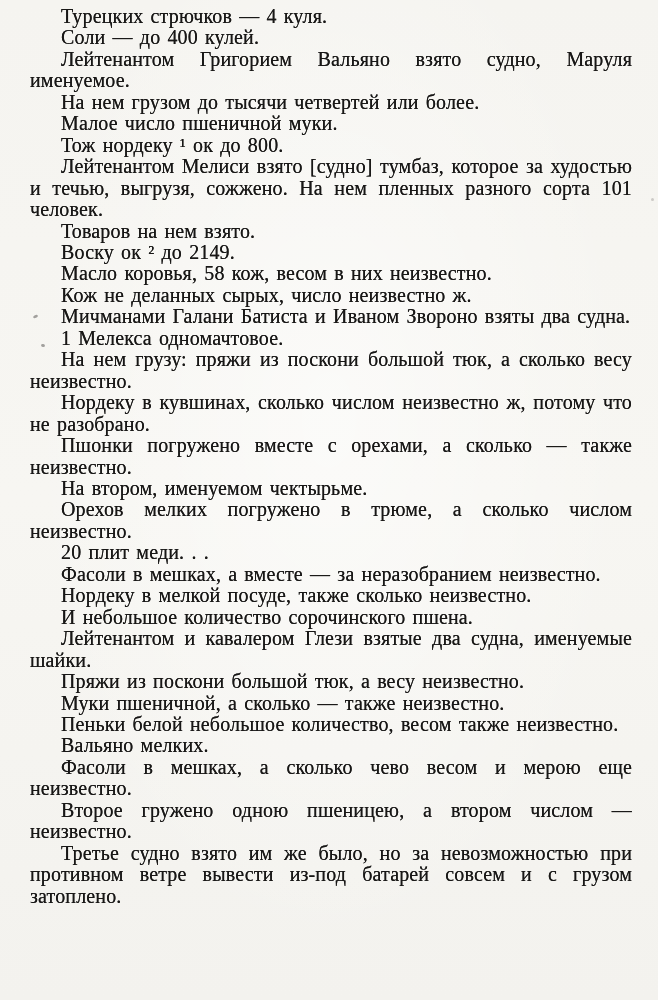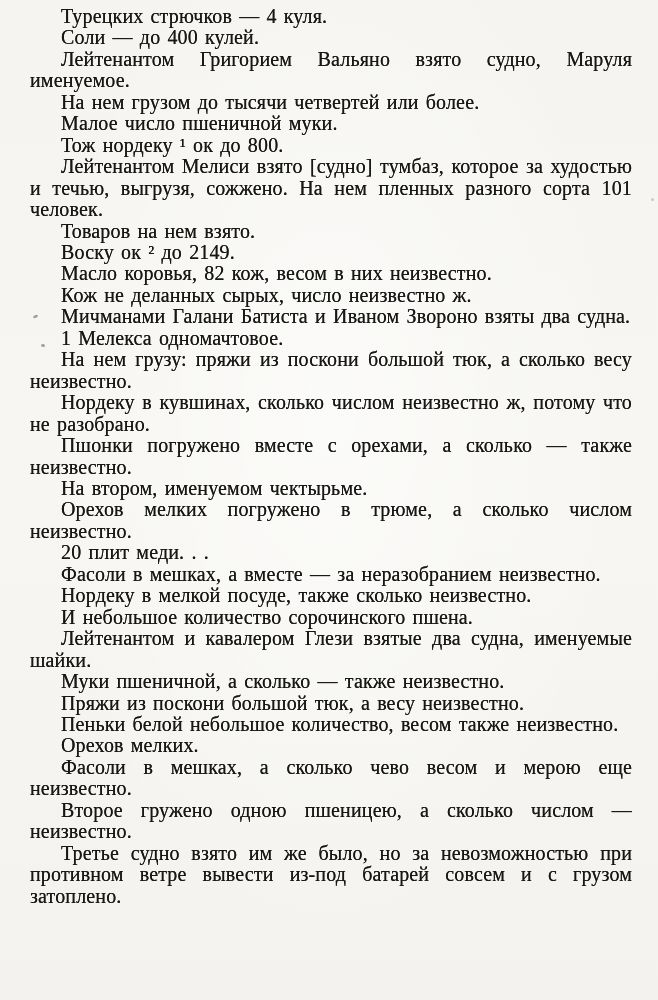--- a/index.html
+++ b/index.html
@@ -53,35 +53,35 @@
   <div class="text-block">
     <p>Турецких стрючков — 4 куля.</p>
     <p>Соли — до 400 кулей.</p>
     <p>Лейтенантом Григорием Вальяно взято судно, Маруля именуемое.</p>
     <p>На нем грузом до тысячи четвертей или более.</p>
     <p>Малое число пшеничной муки.</p>
     <p>Тож нордеку ¹ ок до 800.</p>
     <p>Лейтенантом Мелиси взято [судно] тумбаз, которое за худостью и течью, выгрузя, сожжено. На нем пленных разного сорта 101 человек.</p>
     <p>Товаров на нем взято.</p>
     <p>Воску ок ² до 2149.</p>
-    <p>Масло коровья, 82 кож, весом в них неизвестно.</p>
+    <p>Масло коровья, 58 кож, весом в них неизвестно.</p>
     <p>Кож не деланных сырых, число неизвестно ж.</p>
     <p>Мичманами Галани Батиста и Иваном Звороно взяты два судна.</p>
     <p>1 Мелекса одномачтовое.</p>
     <p>На нем грузу: пряжи из поскони большой тюк, а сколько весу неизвестно.</p>
     <p>Нордеку в кувшинах, сколько числом неизвестно ж, потому что не разобрано.</p>
     <p>Пшонки погружено вместе с орехами, а сколько — также неизвестно.</p>
     <p>На втором, именуемом чектырьме.</p>
     <p>Орехов мелких погружено в трюме, а сколько числом неизвестно.</p>
     <p>20 плит меди. . .</p>
     <p>Фасоли в мешках, а вместе — за неразобранием неизвестно.</p>
     <p>Нордеку в мелкой посуде, также сколько неизвестно.</p>
     <p>И небольшое количество сорочинского пшена.</p>
     <p>Лейтенантом и кавалером Глези взятые два судна, именуемые шайки.</p>
+    <p>Пряжи из поскони большой тюк, а весу неизвестно.</p>
     <p>Муки пшеничной, а сколько — также неизвестно.</p>
-    <p>Пряжи из поскони большой тюк, а весу неизвестно.</p>
     <p>Пеньки белой небольшое количество, весом также неизвестно.</p>
-    <p>Орехов мелких.</p>
+    <p>Вальяно мелких.</p>
     <p>Фасоли в мешках, а сколько чево весом и мерою еще неизвестно.</p>
-    <p>Второе гружено одною пшеницею, а сколько числом — неизвестно.</p>
+    <p>Второе гружено одною пшеницею, а втором числом — неизвестно.</p>
     <p>Третье судно взято им же было, но за невозможностью при противном ветре вывести из-под батарей совсем и с грузом затоплено.</p>
   </div>
 </div>
 
 </body></html>

